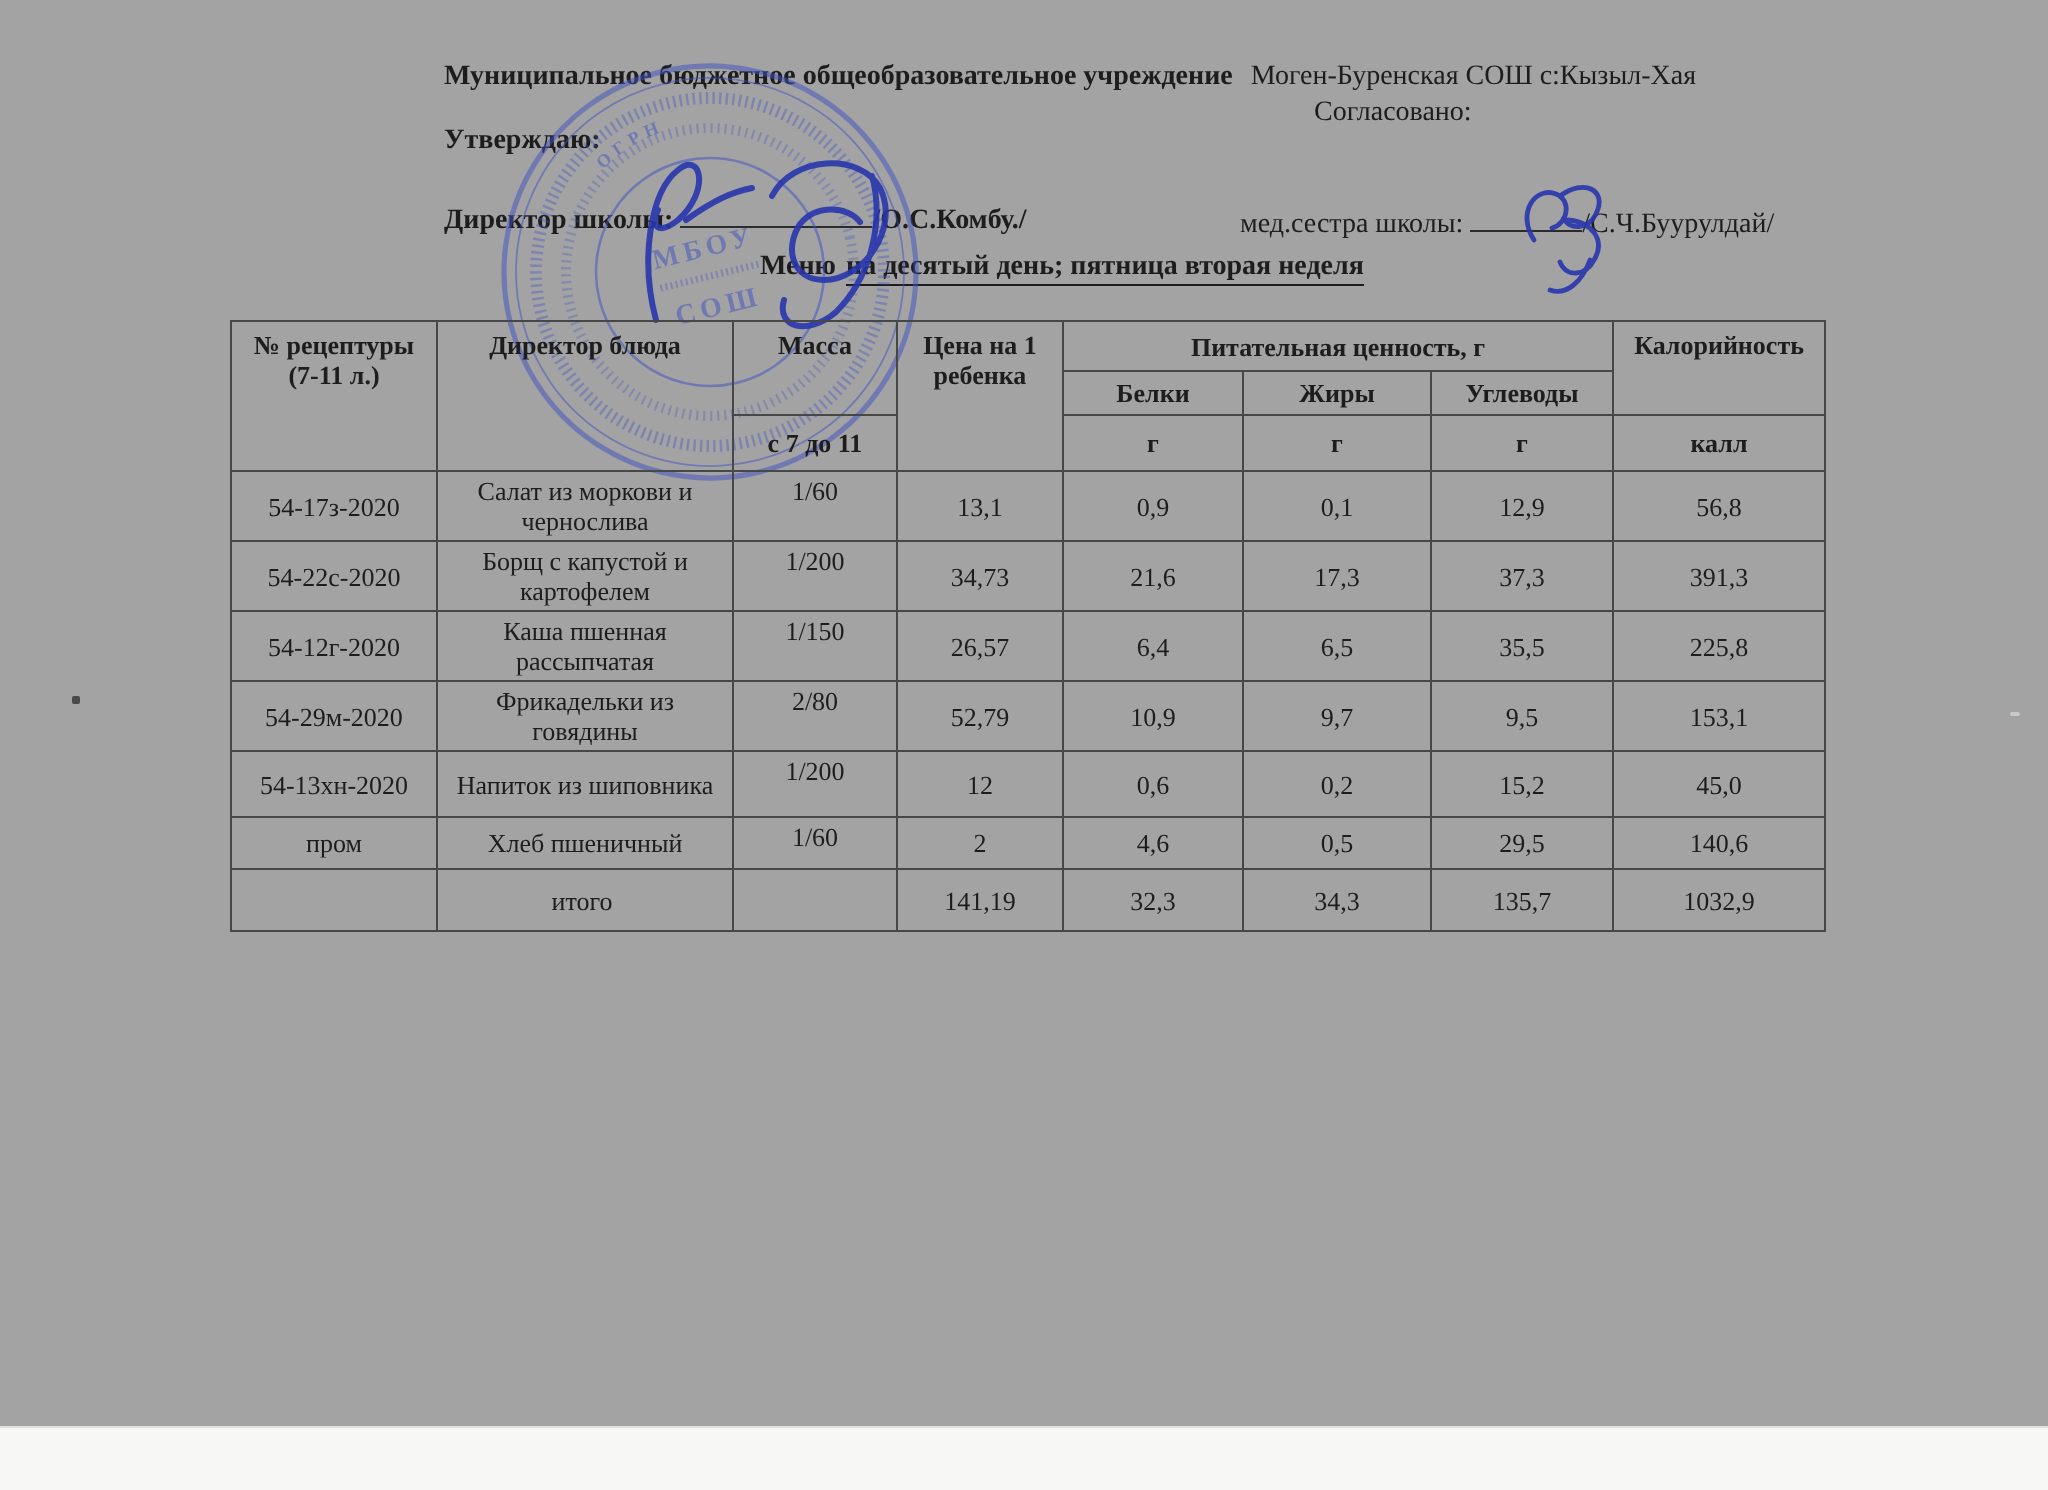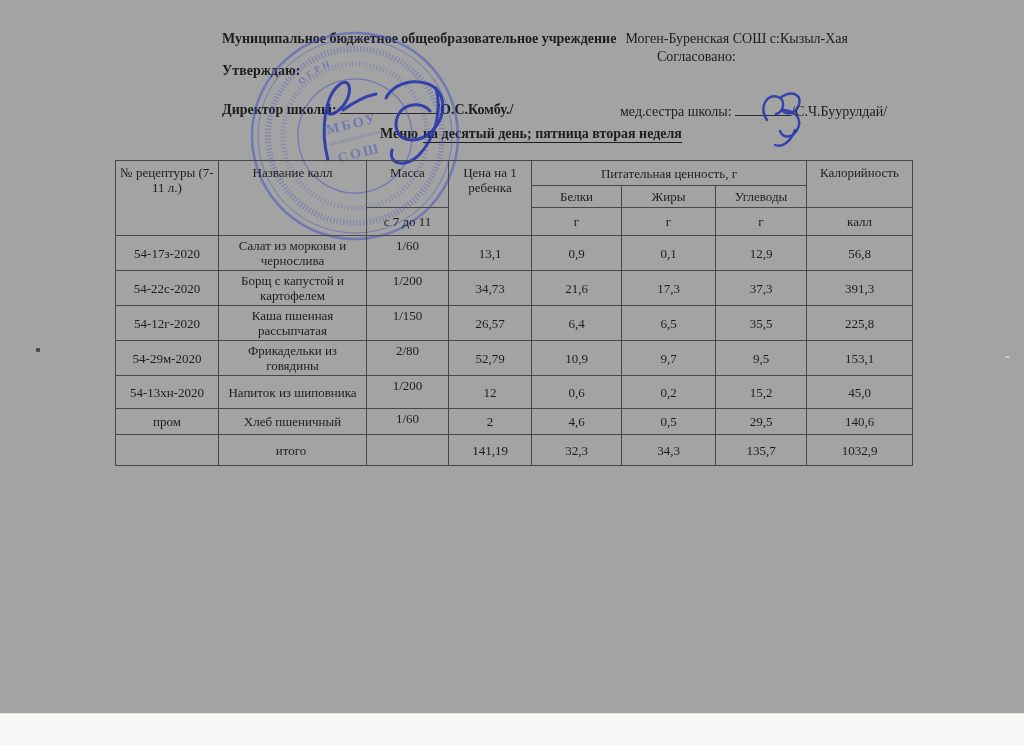--- a/index.html
+++ b/index.html
@@ -33,21 +33,21 @@
   .dir-sig{position:absolute;left:298px;top:70px;width:172px;height:96px;pointer-events:none;}
   .nurse-sig{position:absolute;left:753px;top:86px;width:70px;height:64px;pointer-events:none;}
   
   .menu-table-wrap{position:absolute;left:115px;top:160px;}
   table.menu{border-collapse:collapse;table-layout:fixed;width:797px;background:transparent;}
   table.menu th,table.menu td{
     border:1.4px solid #474747;
     font-size:13px;line-height:15px;
     padding:2px 3px;overflow:hidden;
   }
-  table.menu th{font-weight:normal;text-align:center;vertical-align:top;padding-top:4px;}
+  table.menu th{font-weight:bold;text-align:center;vertical-align:top;padding-top:4px;}
   table.menu th.mid{vertical-align:middle;padding-top:2px;}
   table.menu td{vertical-align:middle;text-align:center;}
   td.code{vertical-align:top;text-align:left;padding-left:4px;}
   td.code.center{text-align:center;}
   td.dish{vertical-align:top;text-align:left;padding-left:6px;}
   tr.total td{font-weight:normal;margin-left:37px;}
   tr.total td.dish{text-align:center;padding-left:0;}
   
   .scan-edge{position:absolute;left:0;top:713px;width:1024px;height:32px;
              background:#f7f7f5;border-top:1px solid #e2e2df;}
@@ -123,21 +123,21 @@
           <col style="width:82px">
           <col style="width:83px">
         <col style="width:90px">
           <col style="width:94px">
           <col style="width:91px">
           <col style="width:106px">
       </colgroup>
       <thead>
         <tr style="height:25px">
           <th rowspan="3">№ рецептуры (7-11 л.)</th>
-          <th rowspan="3">Название калл</th>
+          <th rowspan="3">Директор блюда</th>
           <th rowspan="2">Масса</th>
           <th rowspan="3">Цена на 1 ребенка</th>
           <th colspan="3" class="mid">Питательная ценность, г</th>
           <th rowspan="2">Калорийность</th>
         </tr>
         <tr style="height:22px">
           <th class="mid">Белки</th>
           <th class="mid">Жиры</th>
           <th class="mid">Углеводы</th>
         </tr>

